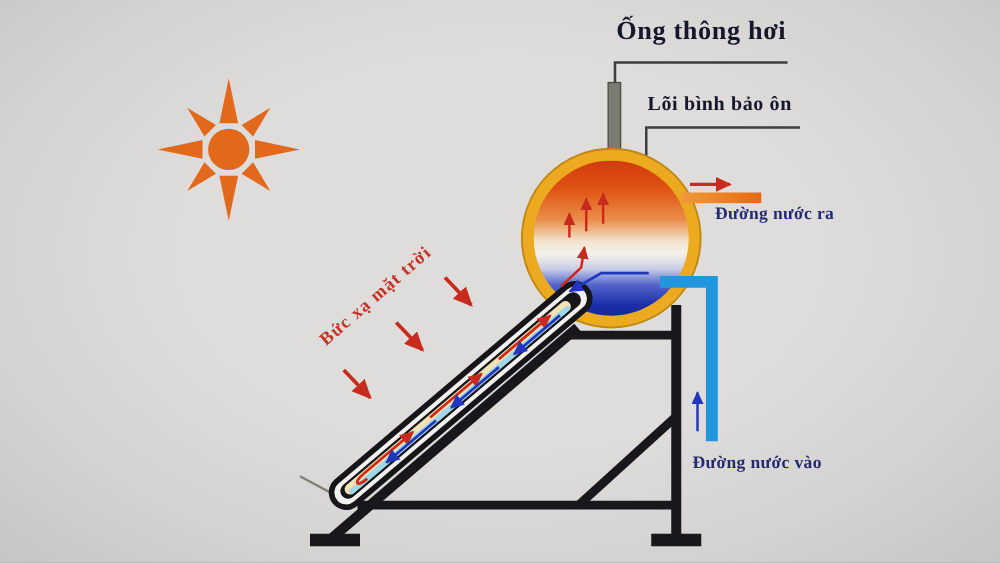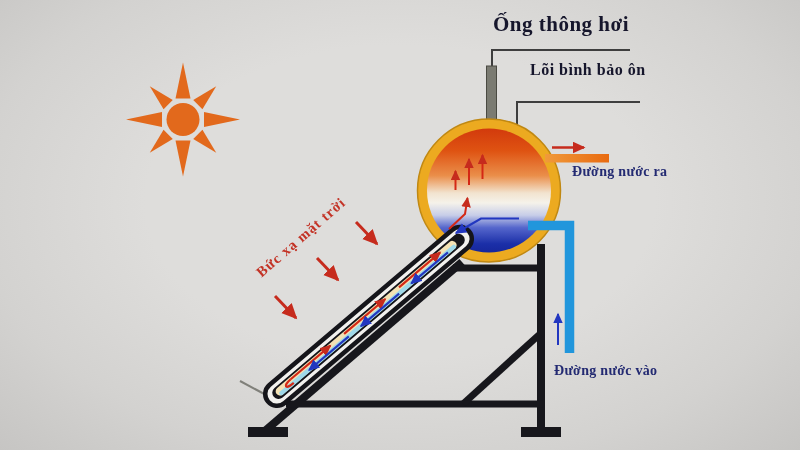--- a/index.html
+++ b/index.html
@@ -116,18 +116,18 @@
     <polygon points="0,-57 -7.5,-21 7.5,-21" transform="rotate(180)"></polygon>
     <polygon points="0,-57 -7.5,-21 7.5,-21" transform="rotate(270)"></polygon>
     <polygon points="0,-47 -6.5,-21 6.5,-21" transform="rotate(45)"></polygon>
     <polygon points="0,-47 -6.5,-21 6.5,-21" transform="rotate(135)"></polygon>
     <polygon points="0,-47 -6.5,-21 6.5,-21" transform="rotate(225)"></polygon>
     <polygon points="0,-47 -6.5,-21 6.5,-21" transform="rotate(315)"></polygon>
   </g>
 </svg>
 
 <div class="lbl lbl-big" style="left:493px;top:12px;">Ống thông hơi</div>
-<div class="lbl lbl-mid" style="left:518px;top:61px;margin-left:12px;">Lõi bình bảo ôn</div>
+<div class="lbl lbl-mid" style="left:518px;top:75px;">Lõi bình bảo ôn</div>
 <div class="lbl lbl-blue" style="left:554px;top:363px;">Đường nước vào</div>
 <div class="lbl lbl-blue" style="left:572px;top:164px;">Đường nước ra</div>
 <div class="lbl lbl-rot" style="left:253px;top:268px;">Bức xạ mặt trời</div>
 
 </div>
 
 </body></html>

